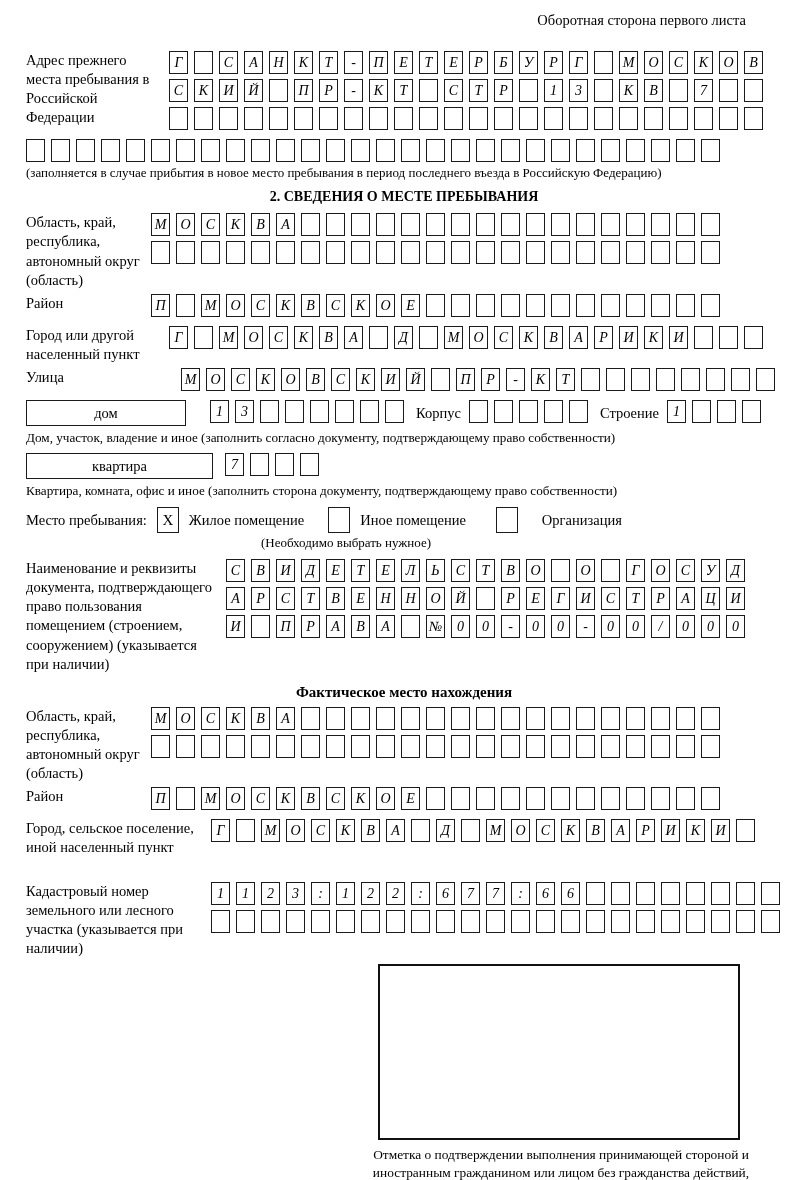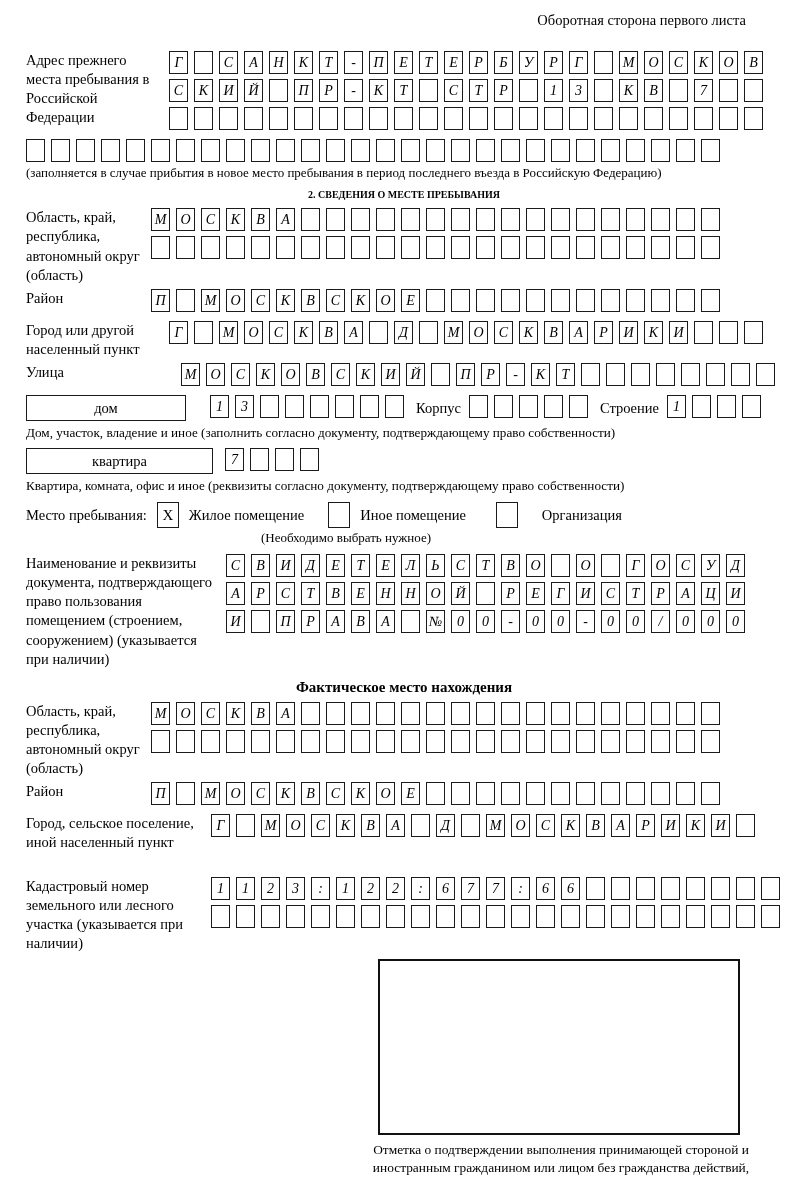--- a/index.html
+++ b/index.html
@@ -16,21 +16,21 @@
   .lw185{width:185px;} .lw200{width:200px;}
 
   .rows{display:flex;flex-direction:column;}
   .boxrow{white-space:nowrap;line-height:0;margin-bottom:5px;font-style:italic;}
   .cbox{display:inline-block;width:19px;height:23px;border:1.5px solid #1b1b1b;
         margin-right:6px;text-align:center;font-size:14px;line-height:21px;
         vertical-align:top;font-family:"Liberation Serif","DejaVu Serif",serif;}
   .fullrow{margin:1px 0 3px 0;}
 
   .note-c{text-align:left;font-size:13px;line-height:1.25;}
-  .sec-title{text-align:center;font-weight:bold;font-size:10px;margin:8px 0 8px 0;}
+  .sec-title{text-align:center;font-weight:bold;font-size:14px;margin:8px 0 8px 0;}
 
   .namedbox{height:26px;border:1.5px solid #1b1b1b;display:flex;align-items:center;
             justify-content:center;font-size:14.5px;flex-shrink:0;}
   .dom-rect{width:160px;margin-right:24px;}
   .kv-rect{width:187px;margin-left:12px;margin-right:12px;}
   .inline-lbl{font-size:14.5px;line-height:26px;margin:0 8px 0 6px;}
   .hrow{display:flex;align-items:flex-start;margin-bottom:2px;}
   .caption{font-size:13.2px;margin:1px 0 7px 0;}
 
   .stay-row{display:flex;align-items:center;font-size:14.5px;margin:8px 0 2px 0;}
@@ -96,21 +96,21 @@
     <div class="boxrow"><span class="cbox"></span><span class="cbox"></span><span class="cbox"></span><span class="cbox"></span><span class="cbox"></span></div>
     <div class="inline-lbl">Строение</div>
     <div class="boxrow"><span class="cbox">1</span><span class="cbox"></span><span class="cbox"></span><span class="cbox"></span></div>
   </div>
   <div class="caption">Дом, участок, владение и иное (заполнить согласно документу, подтверждающему право собственности)</div>
 
   <div class="hrow">
     <div class="namedbox kv-rect" style="margin-left:0;">квартира</div>
     <div class="boxrow"><span class="cbox">7</span><span class="cbox"></span><span class="cbox"></span><span class="cbox"></span></div>
   </div>
-  <div class="caption">Квартира, комната, офис и иное (реквизиты согласно документу, подтверждающему право собственности)</div>
+  <div class="caption">Квартира, комната, офис и иное (заполнить сторона документу, подтверждающему право собственности)</div>
 
   <div class="stay-row">
     <span>Место пребывания:</span>
     <span class="chk">X</span>
     <span>Жилое помещение</span>
     <span class="chk" style="margin-left:24px;"></span>
     <span>Иное помещение</span>
     <span class="chk" style="margin-left:30px;"></span>
     <span style="margin-left:14px;">Организация</span>
   </div>

